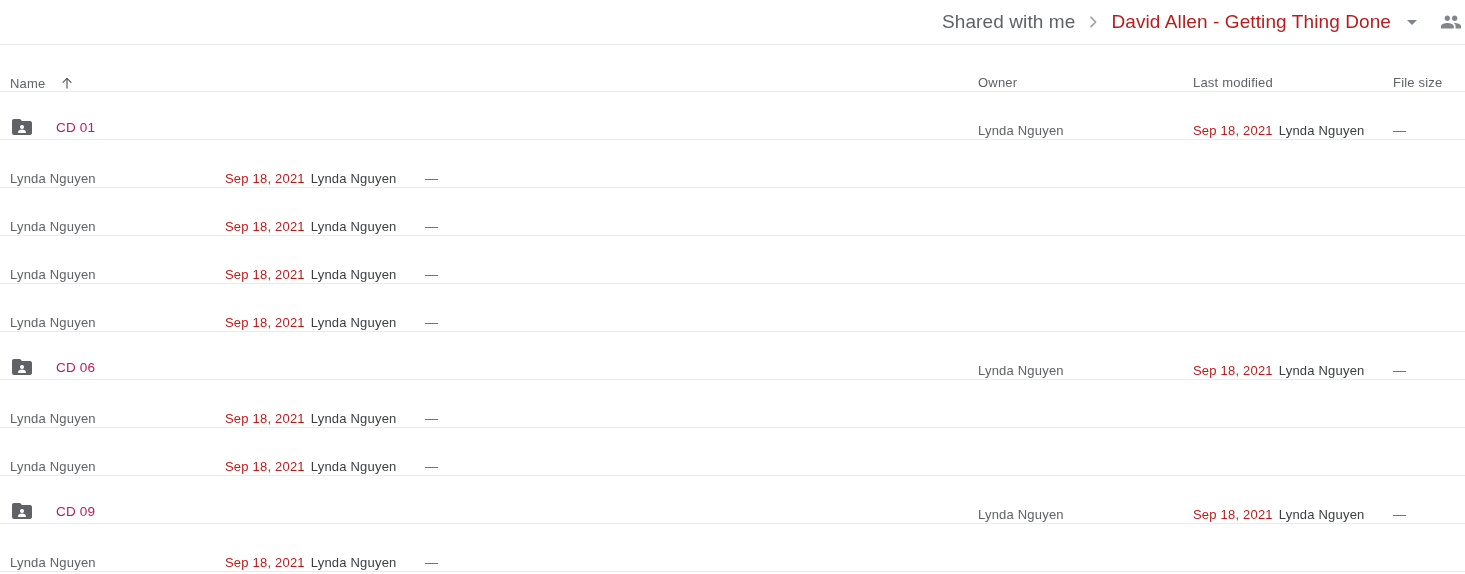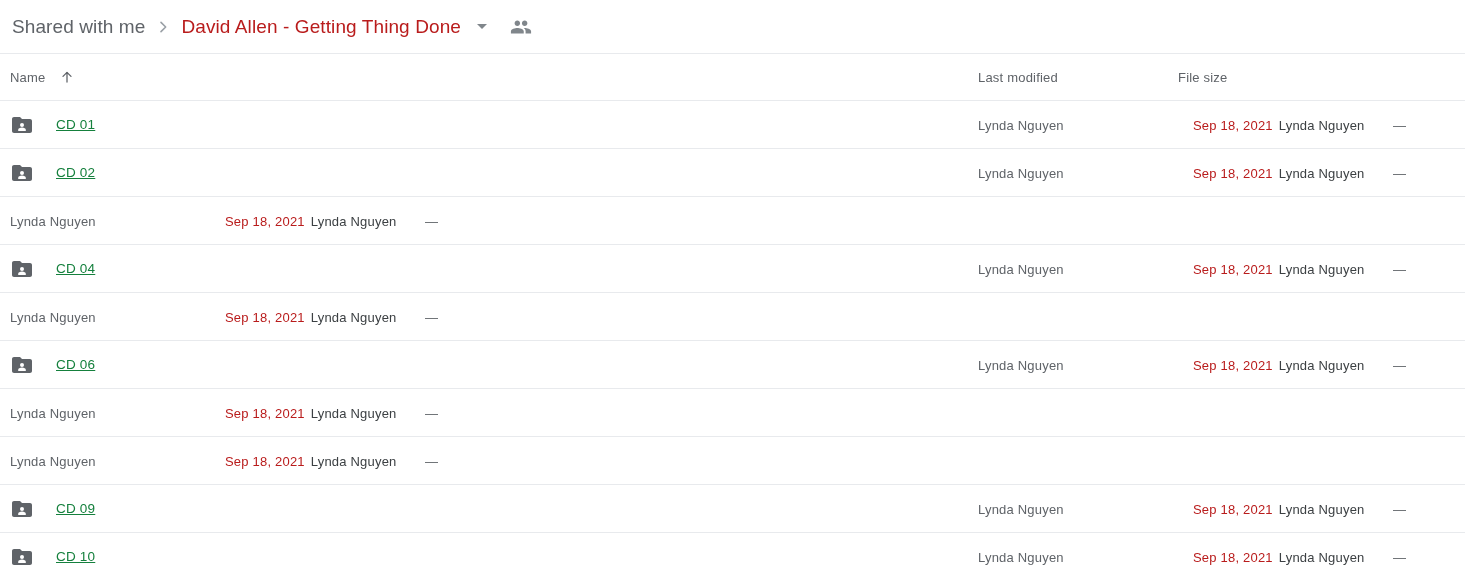--- a/index.html
+++ b/index.html
@@ -11,25 +11,26 @@
   body {
     width: 1465px;
     height: 574px;
     font-family: "Liberation Sans", sans-serif;
     color: #202124;
     overflow: hidden;
   }
 
   
   .breadcrumb-bar {
-    height: 54px;
+    height: 45px;
     display: flex;
     align-items: center;
     padding: 0 0 0 10px;
     border-bottom: 1px solid #e8eaed;
+    justify-content: flex-end;
   }
   .crumb {
     font-size: 19px;
     color: #5f6368;
     letter-spacing: 0.1px;
     white-space: nowrap;
     padding: 2px 2px;
     cursor: pointer;
   }
   .crumb.current {
@@ -68,21 +69,21 @@
     margin-left: 12px;
     cursor: pointer;
   }
 
   
   .file-table {
     width: 100%;
   }
   .row {
     display: flex;
-    align-items: center;
+    align-items: flex-end;
     height: 48px;
     border-bottom: 1px solid #e8eaed;
     padding-left: 10px;
     width: 1465px;
   }
   .header-row {
     height: 47px;
     border-bottom: 1px solid #e8eaed;
   }
   .file-row {
@@ -137,23 +138,22 @@
     width: 24px;
     height: 24px;
     margin-right: 22px;
     flex: 0 0 24px;
     display: inline-flex;
     align-items: center;
     justify-content: center;
   }
   .file-name {
     font-size: 13.5px;
-    color: #15803d;
-    letter-spacing: 0.2px;
-    text-decoration: underline;
+    color: #be185d;
+    letter-spacing: 0.2px;
   }
   .owner-text {
     font-size: 13px;
     color: #5f6368;
     letter-spacing: 0.2px;
   }
   .mod-date {
     font-size: 13px;
     color: #b91c1c;
     letter-spacing: 0.2px;
@@ -197,20 +197,23 @@
       <span class="hdr-name">
         <span class="hdr-text">Name</span>
         <span class="sort-arrow">
           <svg width="16" height="16" viewBox="0 0 24 24" fill="none" stroke="currentColor" stroke-width="1.9" stroke-linecap="round" stroke-linejoin="round">
             <line x1="12" y1="19.5" x2="12" y2="5.5"></line>
             <polyline points="6 11 12 5 18 11"></polyline>
           </svg>
         </span>
       </span>
     </div>
+    <div class="col-owner">
+      <span class="hdr-text">Owner</span>
+    </div>
     <div class="col-modified">
       <span class="hdr-text">Last modified</span>
     </div>
     <div class="col-size">
       <span class="hdr-text">File size</span>
     </div>
   </div>
 
   <div id="rows-container">
       <div class="row file-row">
@@ -222,50 +225,30 @@
               <path d="M12 14.6c-2.1 0-3.8 1.05-3.8 2.1V18h7.6v-1.3c0-1.05-1.7-2.1-3.8-2.1z" fill="#ffffff"></path>
             </svg>
           </span>
           <span class="file-name">CD 01</span>
         </div>
         <div class="col-owner"><span class="owner-text">Lynda Nguyen</span></div>
         <div class="col-modified"><span class="mod-date">Sep 18, 2021</span><span class="mod-user">Lynda Nguyen</span></div>
         <div class="col-size"><span class="size-text">—</span></div>
       </div>
       <div class="row file-row">
-        <div class="col-name">
-          <span class="folder-icon">
-            <svg width="24" height="24" viewBox="0 0 24 24" fill="#5f6368">
-              <path d="M10 4H4c-1.1 0-1.99.9-1.99 2L2 18c0 1.1.9 2 2 2h16c1.1 0 2-.9 2-2V8c0-1.1-.9-2-2-2h-8l-2-2z"></path>
-              <circle cx="12" cy="12" r="2" fill="#ffffff"></circle>
-              <path d="M12 14.6c-2.1 0-3.8 1.05-3.8 2.1V18h7.6v-1.3c0-1.05-1.7-2.1-3.8-2.1z" fill="#ffffff"></path>
-            </svg>
-          </span>
-          <span class="file-name">CD 02</span>
-        </div>
-        <div class="col-owner"><span class="owner-text">Lynda Nguyen</span></div>
-        <div class="col-modified"><span class="mod-date">Sep 18, 2021</span><span class="mod-user">Lynda Nguyen</span></div>
-        <div class="col-size"><span class="size-text">—</span></div>
-      </div>
-      <div class="row file-row">
-        <div class="col-owner"><span class="owner-text">Lynda Nguyen</span></div>
-        <div class="col-modified"><span class="mod-date">Sep 18, 2021</span><span class="mod-user">Lynda Nguyen</span></div>
-        <div class="col-size"><span class="size-text">—</span></div>
-      </div>
-      <div class="row file-row">
-        <div class="col-name">
-          <span class="folder-icon">
-            <svg width="24" height="24" viewBox="0 0 24 24" fill="#5f6368">
-              <path d="M10 4H4c-1.1 0-1.99.9-1.99 2L2 18c0 1.1.9 2 2 2h16c1.1 0 2-.9 2-2V8c0-1.1-.9-2-2-2h-8l-2-2z"></path>
-              <circle cx="12" cy="12" r="2" fill="#ffffff"></circle>
-              <path d="M12 14.6c-2.1 0-3.8 1.05-3.8 2.1V18h7.6v-1.3c0-1.05-1.7-2.1-3.8-2.1z" fill="#ffffff"></path>
-            </svg>
-          </span>
-          <span class="file-name">CD 04</span>
-        </div>
+        <div class="col-owner"><span class="owner-text">Lynda Nguyen</span></div>
+        <div class="col-modified"><span class="mod-date">Sep 18, 2021</span><span class="mod-user">Lynda Nguyen</span></div>
+        <div class="col-size"><span class="size-text">—</span></div>
+      </div>
+      <div class="row file-row">
+        <div class="col-owner"><span class="owner-text">Lynda Nguyen</span></div>
+        <div class="col-modified"><span class="mod-date">Sep 18, 2021</span><span class="mod-user">Lynda Nguyen</span></div>
+        <div class="col-size"><span class="size-text">—</span></div>
+      </div>
+      <div class="row file-row">
         <div class="col-owner"><span class="owner-text">Lynda Nguyen</span></div>
         <div class="col-modified"><span class="mod-date">Sep 18, 2021</span><span class="mod-user">Lynda Nguyen</span></div>
         <div class="col-size"><span class="size-text">—</span></div>
       </div>
       <div class="row file-row">
         <div class="col-owner"><span class="owner-text">Lynda Nguyen</span></div>
         <div class="col-modified"><span class="mod-date">Sep 18, 2021</span><span class="mod-user">Lynda Nguyen</span></div>
         <div class="col-size"><span class="size-text">—</span></div>
       </div>
       <div class="row file-row">
@@ -302,29 +285,19 @@
               <path d="M12 14.6c-2.1 0-3.8 1.05-3.8 2.1V18h7.6v-1.3c0-1.05-1.7-2.1-3.8-2.1z" fill="#ffffff"></path>
             </svg>
           </span>
           <span class="file-name">CD 09</span>
         </div>
         <div class="col-owner"><span class="owner-text">Lynda Nguyen</span></div>
         <div class="col-modified"><span class="mod-date">Sep 18, 2021</span><span class="mod-user">Lynda Nguyen</span></div>
         <div class="col-size"><span class="size-text">—</span></div>
       </div>
       <div class="row file-row">
-        <div class="col-name">
-          <span class="folder-icon">
-            <svg width="24" height="24" viewBox="0 0 24 24" fill="#5f6368">
-              <path d="M10 4H4c-1.1 0-1.99.9-1.99 2L2 18c0 1.1.9 2 2 2h16c1.1 0 2-.9 2-2V8c0-1.1-.9-2-2-2h-8l-2-2z"></path>
-              <circle cx="12" cy="12" r="2" fill="#ffffff"></circle>
-              <path d="M12 14.6c-2.1 0-3.8 1.05-3.8 2.1V18h7.6v-1.3c0-1.05-1.7-2.1-3.8-2.1z" fill="#ffffff"></path>
-            </svg>
-          </span>
-          <span class="file-name">CD 10</span>
-        </div>
         <div class="col-owner"><span class="owner-text">Lynda Nguyen</span></div>
         <div class="col-modified"><span class="mod-date">Sep 18, 2021</span><span class="mod-user">Lynda Nguyen</span></div>
         <div class="col-size"><span class="size-text">—</span></div>
       </div>
     </div>
 
 </div>
 
 </body></html>

